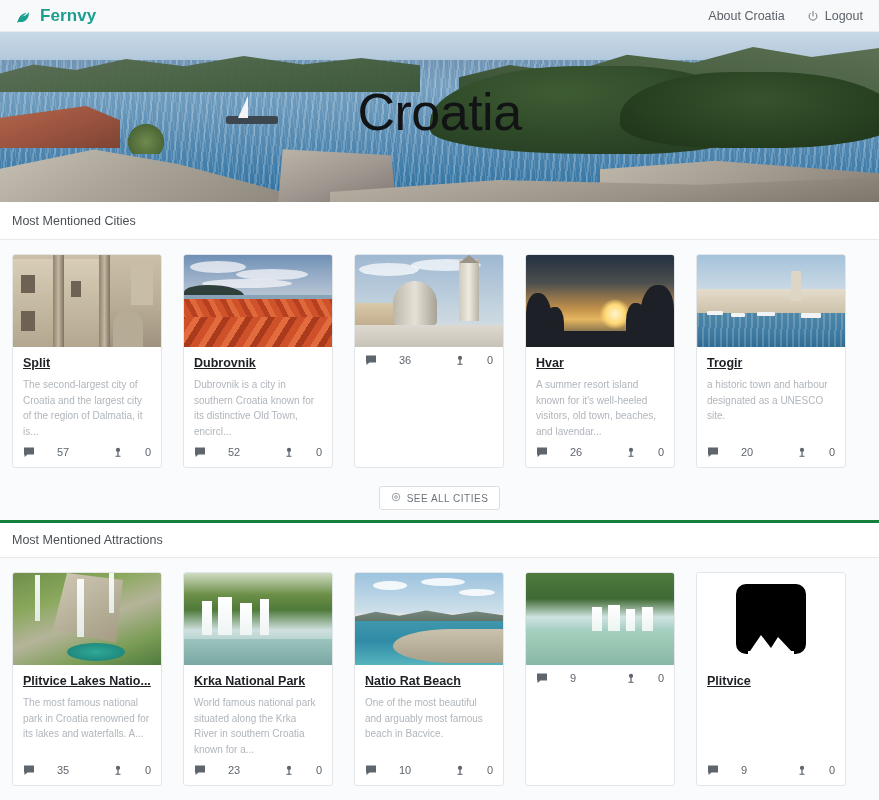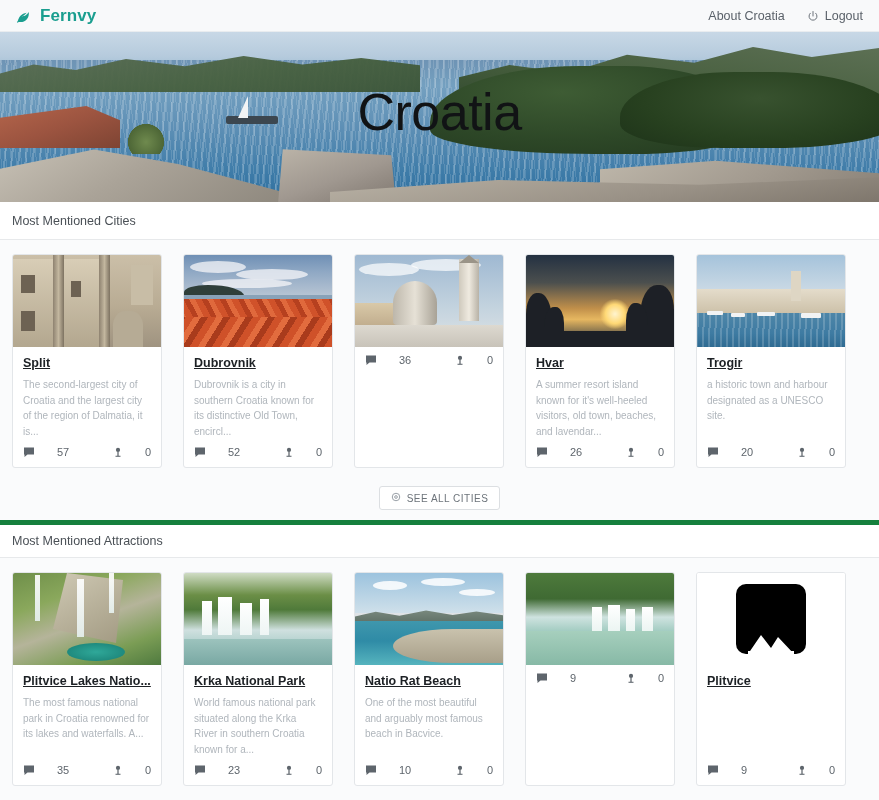--- a/index.html
+++ b/index.html
@@ -123,21 +123,21 @@
 
   
   .section-head {
     height: 38px;
     display: flex; align-items: center;
     padding: 16px 12px;
     font-size: 12.5px; color: #4a5056;
     background: #ffffff;
     border-bottom: 1px solid #e7e9eb;
   }
-  .section-head.top-rule { border-top: 5px solid #15803d; text-align: center; }
+  .section-head.top-rule { border-top: 3px solid #15803d; text-align: center; }
   .cards-wrap { background: #fafbfc; padding: 14px 12px 10px 12px; }
   .cards-row { display: flex; gap: 21px; }
 
   .card {
     width: 150px;
     background: #ffffff;
     border: 1px solid #e3e6e9;
     border-radius: 3px;
     overflow: hidden;
     display: flex; flex-direction: column;

